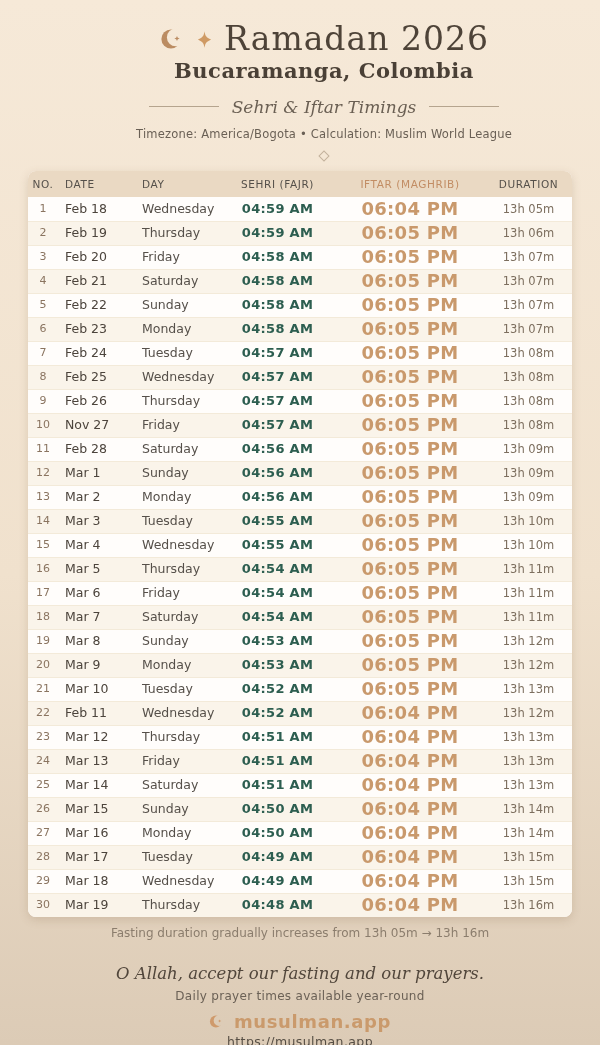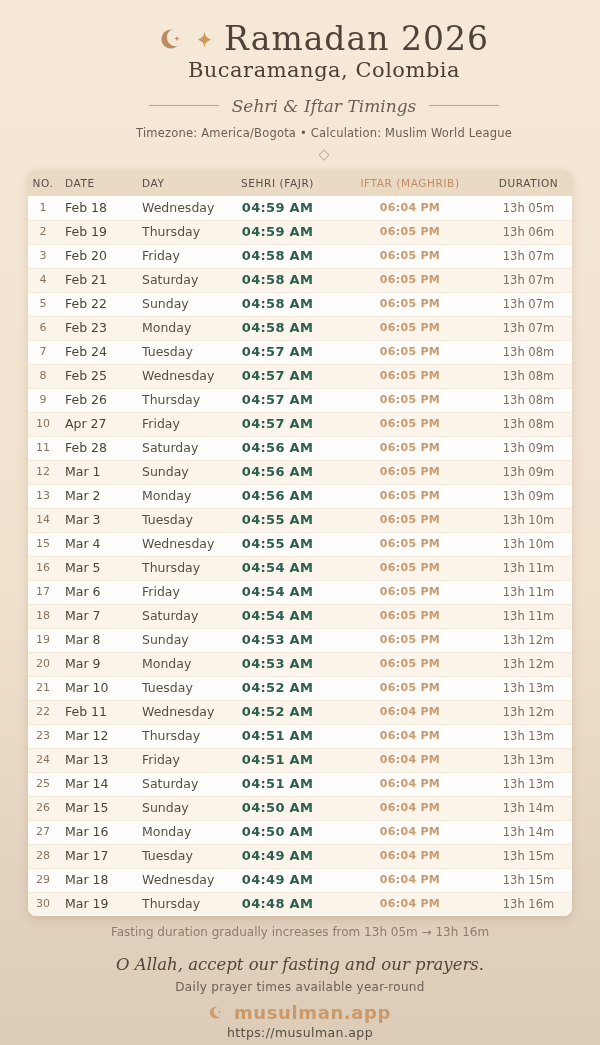--- a/index.html
+++ b/index.html
@@ -10,21 +10,21 @@
     overflow:hidden;
   }
   .header { text-align:center; padding-top:22px;padding-left:48px; }
   .title-row { display:flex; align-items:center; justify-content:center; gap:9px; }
   .page-title {
     font-family:"DejaVu Serif","Liberation Serif",serif;
     font-size:33px; color:#4e4338; letter-spacing:1px; line-height:1.05;
   }
   .location {
     font-family:"DejaVu Serif","Liberation Serif",serif;
-    font-size:21px; font-weight:normal; color:#4a4036; margin-top:1px; letter-spacing:0.5px;
+    font-size:21px; font-weight:bold; color:#4a4036; margin-top:1px; letter-spacing:0.5px;
   }
   .subtitle-row { display:flex; align-items:center; justify-content:center; gap:13px; margin-top:14px; }
   .subtitle-line { width:70px; height:1px; background:#b5a48e; }
   .subtitle {
     font-family:"DejaVu Serif","Liberation Serif",serif;
     font-style:italic; font-size:17px; color:#6a5f53;
   }
   .meta { margin-top:10px; font-size:11.5px; color:#6a6055; letter-spacing:0.2px; }
   .diamond-wrap { margin-top:11px; height:10px; display:flex; justify-content:center; }
   .diamond { width:6px; height:6px; border:1px solid #c3b29c; transform:rotate(45deg); }
@@ -45,28 +45,28 @@
   .c-no       { width:30px;  text-align:center; }
   .c-date     { width:72px;  padding-left:7px; }
   .c-day      { width:90px;  padding-left:12px; }
   .c-sehri    { width:115px; text-align:center; }
   .c-iftar    { width:150px; text-align:center; }
   .c-duration { width:87px;  text-align:center; }
   .cell-no       { color:#8a7460; font-size:11px; }
   .cell-date     { color:#4c443c; font-size:12.5px; }
   .cell-day      { color:#56504a; font-size:12.5px; }
   .cell-sehri    { color:#2d5e50; font-weight:bold; font-size:13px; letter-spacing:0.3px; }
-  .cell-iftar    { color:#c9996c; font-weight:bold; font-size:11px; letter-spacing:0.3px; }
+  .cell-iftar    { color:#c9996c; font-weight:bold; font-size:18px; letter-spacing:0.3px; }
   .cell-duration { color:#7c6e5e; font-size:11.5px; }
   .th-iftar      { color:#c28d64; }
 
   .footer { text-align:center; }
   .fasting-note { margin-top:9px; font-size:12px; color:#8b7d6d; }
   .dua {
-    margin-top:16px; font-family:"DejaVu Serif","Liberation Serif",serif;
+    margin-top:24px; font-family:"DejaVu Serif","Liberation Serif",serif;
     font-style:italic; font-size:16.5px; color:#51463b;
   }
   .availability { margin-top:6px; font-size:12px; color:#6b6156; letter-spacing:0.3px; }
   .brand-row {
     margin-top:8px; display:flex; align-items:center; justify-content:center; gap:10px;
     font-size:18px; font-weight:bold; color:#ca9a6c; letter-spacing:0.6px; cursor:pointer;
   }
   .brand-url { margin-top:2px; font-size:12.5px; color:#564e44; letter-spacing:0.4px; }
   .method { margin-top:7px; font-size:10px; font-weight:bold; color:#6b6157; letter-spacing:0.2px; }
   svg { display:block; }
@@ -184,21 +184,21 @@
       <div class="trow">
     <div class="c c-no cell-no">9</div>
     <div class="c c-date cell-date">Feb 26</div>
     <div class="c c-day cell-day">Thursday</div>
     <div class="c c-sehri cell-sehri">04:57 AM</div>
     <div class="c c-iftar cell-iftar">06:05 PM</div>
     <div class="c c-duration cell-duration">13h 08m</div>
   </div>
       <div class="trow">
     <div class="c c-no cell-no">10</div>
-    <div class="c c-date cell-date">Apr 27</div>
+    <div class="c c-date cell-date">Nov 27</div>
     <div class="c c-day cell-day">Friday</div>
     <div class="c c-sehri cell-sehri">04:57 AM</div>
     <div class="c c-iftar cell-iftar">06:05 PM</div>
     <div class="c c-duration cell-duration">13h 08m</div>
   </div>
       <div class="trow">
     <div class="c c-no cell-no">11</div>
     <div class="c c-date cell-date">Feb 28</div>
     <div class="c c-day cell-day">Saturday</div>
     <div class="c c-sehri cell-sehri">04:56 AM</div>

